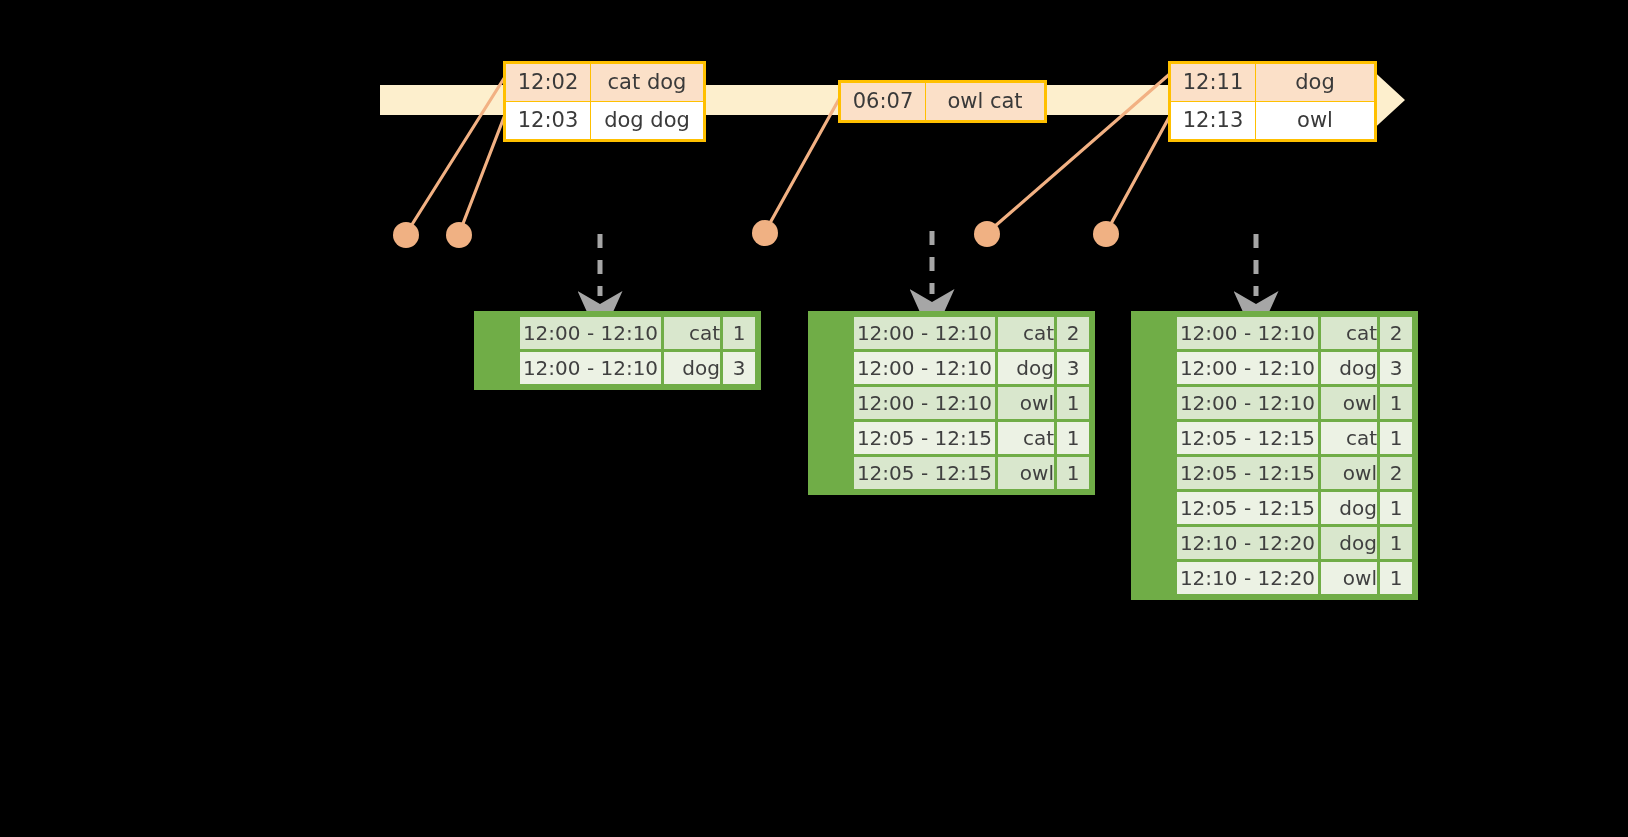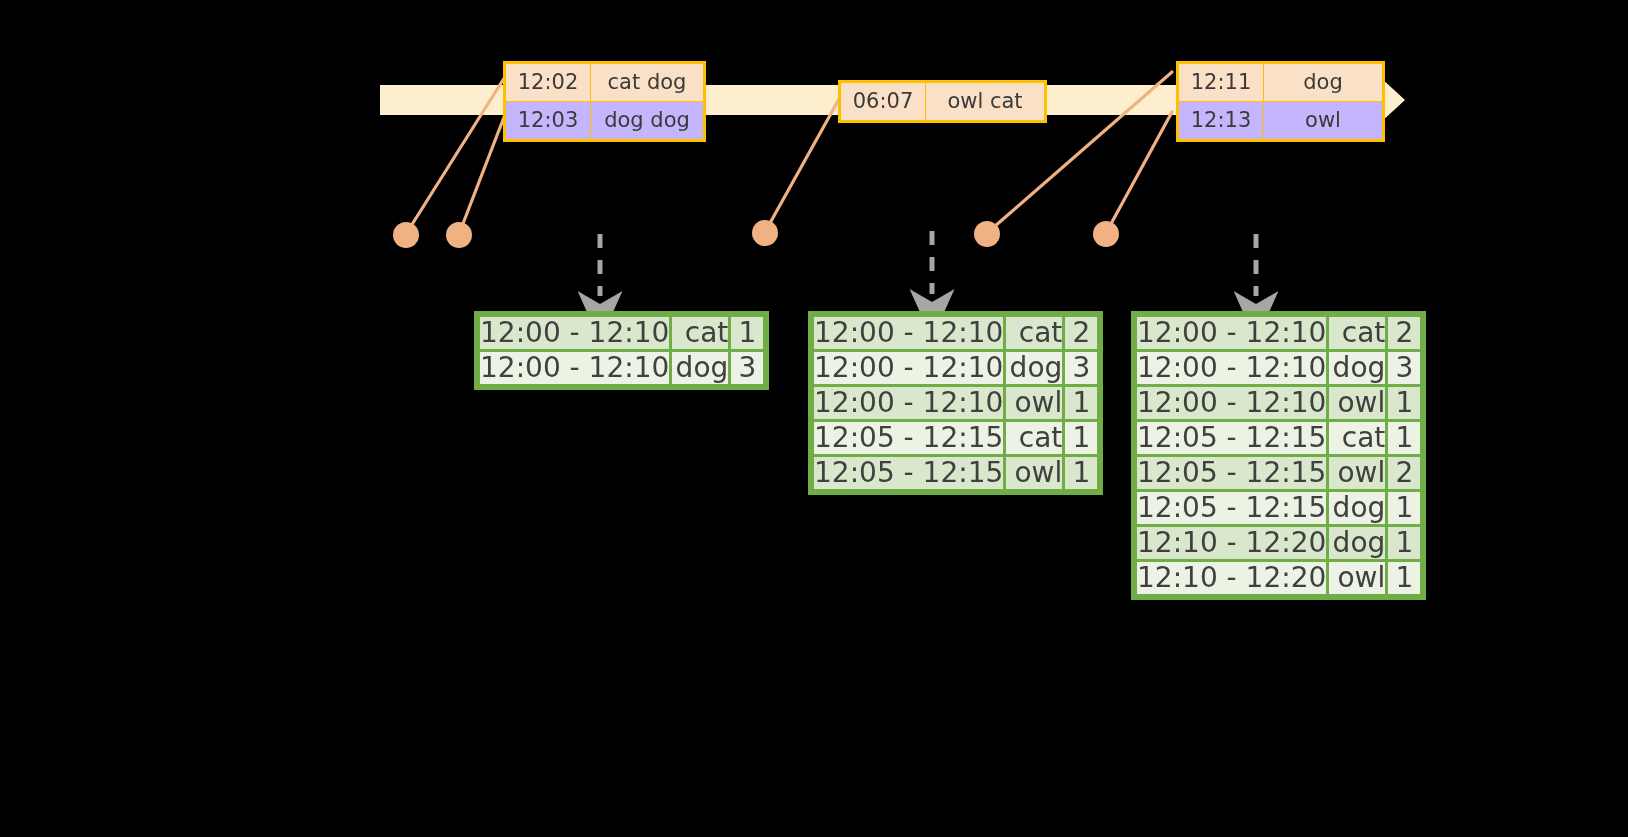--- a/index.html
+++ b/index.html
@@ -36,35 +36,36 @@
   }
   .evt-table td {
     border: 1.5px solid #ffc000;
     padding: 0;
     height: 37px;
     line-height: 37px;
     text-align: center;
     white-space: nowrap;
   }
   .evt-table tr.r-dark td { background: #fbe0c8; }
-  .evt-table tr.r-light td { background: #c4b5fd; }
+  .evt-table tr.r-light td { background: #ffffff; }
   .evt-table td.c-time { width: 84px; }
   .evt-table td.c-words { width: 112px; }
   .evt-wide td.c-time { width: 84px; }
   .evt-wide td.c-words { width: 118px; }
 
   
   .agg-table {
     position: absolute;
     border-collapse: separate;
     border-spacing: 3px;
     border: 3px solid #70ad47;
     background: #70ad47;
-    font-size: 28px;
+    font-size: 20px;
     color: #404040;
+    padding-left: 40px;
   }
   .agg-table td {
     padding: 0;
     height: 32px;
     line-height: 32px;
     text-align: center;
     white-space: nowrap;
   }
   .agg-table tr.r-dark td { background: #d9e7cd; }
   .agg-table tr.r-light td { background: #ecf2e4; }
@@ -126,21 +127,21 @@
 
   <table class="evt-table evt-wide" style="left:838px; top:80px;">
     <tbody>
       <tr class="r-dark">
         <td class="c-time">06:07</td>
         <td class="c-words">owl cat</td>
       </tr>
     </tbody>
   </table>
 
-  <table class="evt-table evt-wide" style="left:1168px; top:61px;margin-left:8px;">
+  <table class="evt-table evt-wide" style="left:1168px; top:61px;">
     <tbody>
       <tr class="r-dark">
         <td class="c-time">12:11</td>
         <td class="c-words">dog</td>
       </tr>
       <tr class="r-light">
         <td class="c-time">12:13</td>
         <td class="c-words">owl</td>
       </tr>
     </tbody>

